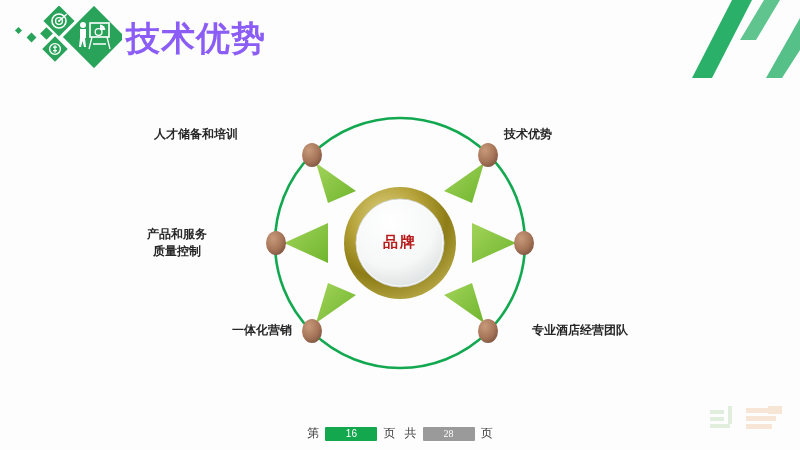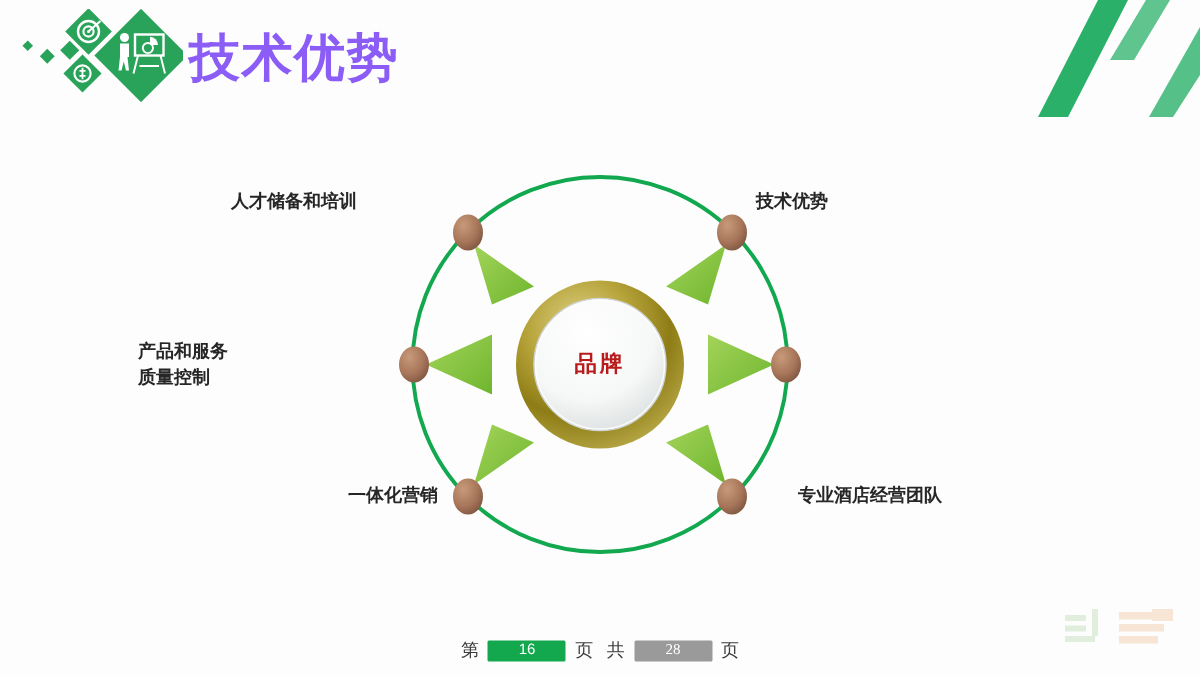--- a/index.html
+++ b/index.html
@@ -222,21 +222,21 @@
   
   <div class="node-label l" style="left:-62px; top:33px; width:150px;">人才储备和培训</div>
 
   <div class="node-label r" style="left:354px; top:33px; width:150px;">技术优势</div>
 
 
   <div class="node-label r" style="left:354px; top:229px; width:170px;margin-left:28px;">专业酒店经营团队</div>
 
   <div class="node-label l" style="left:-38px; top:229px; width:180px;">一体化营销</div>
 
-  <div class="node-label two-line" style="left:-58px; top:132px; width:170px; text-align:left;">
+  <div class="node-label two-line" style="left:-58px; top:132px; width:170px; text-align:center;">
     <div>产品和服务</div>
     <div>质量控制</div>
   </div>
 </div>
 
 <div id="footer">
   <span class="lbl">第</span>
   <span class="num-badge cur">16</span>
   <span class="lbl">页</span>
   <span class="lbl">共</span>

